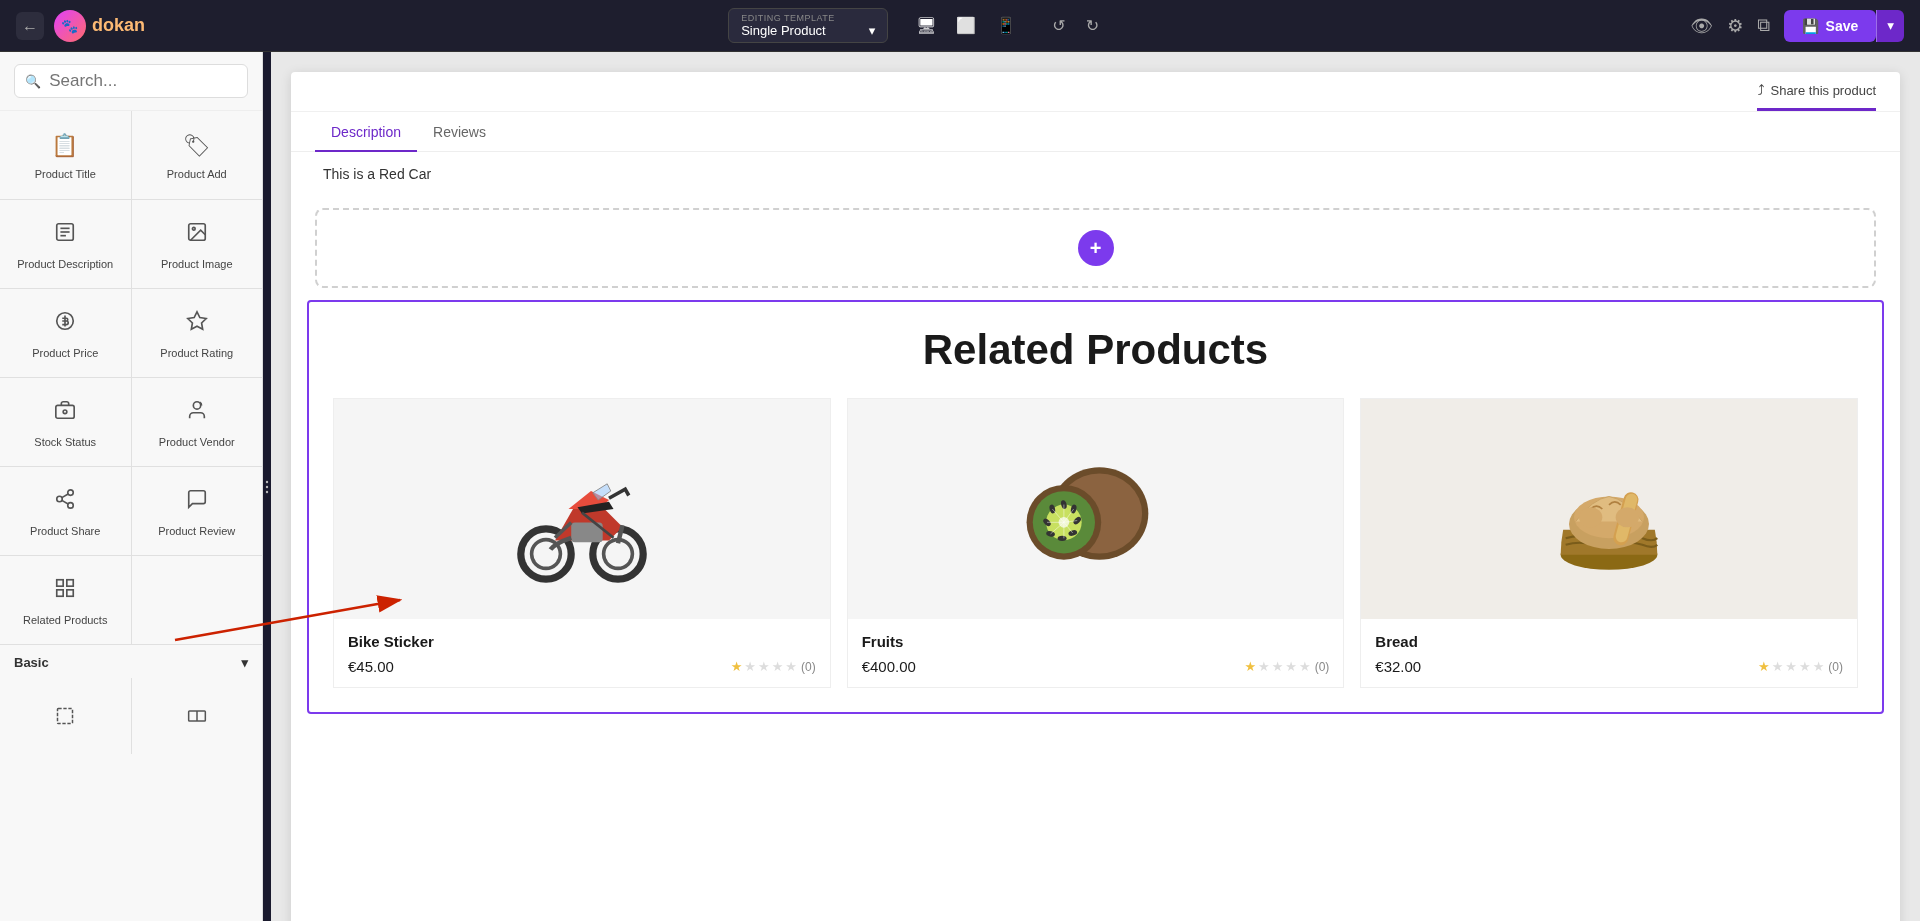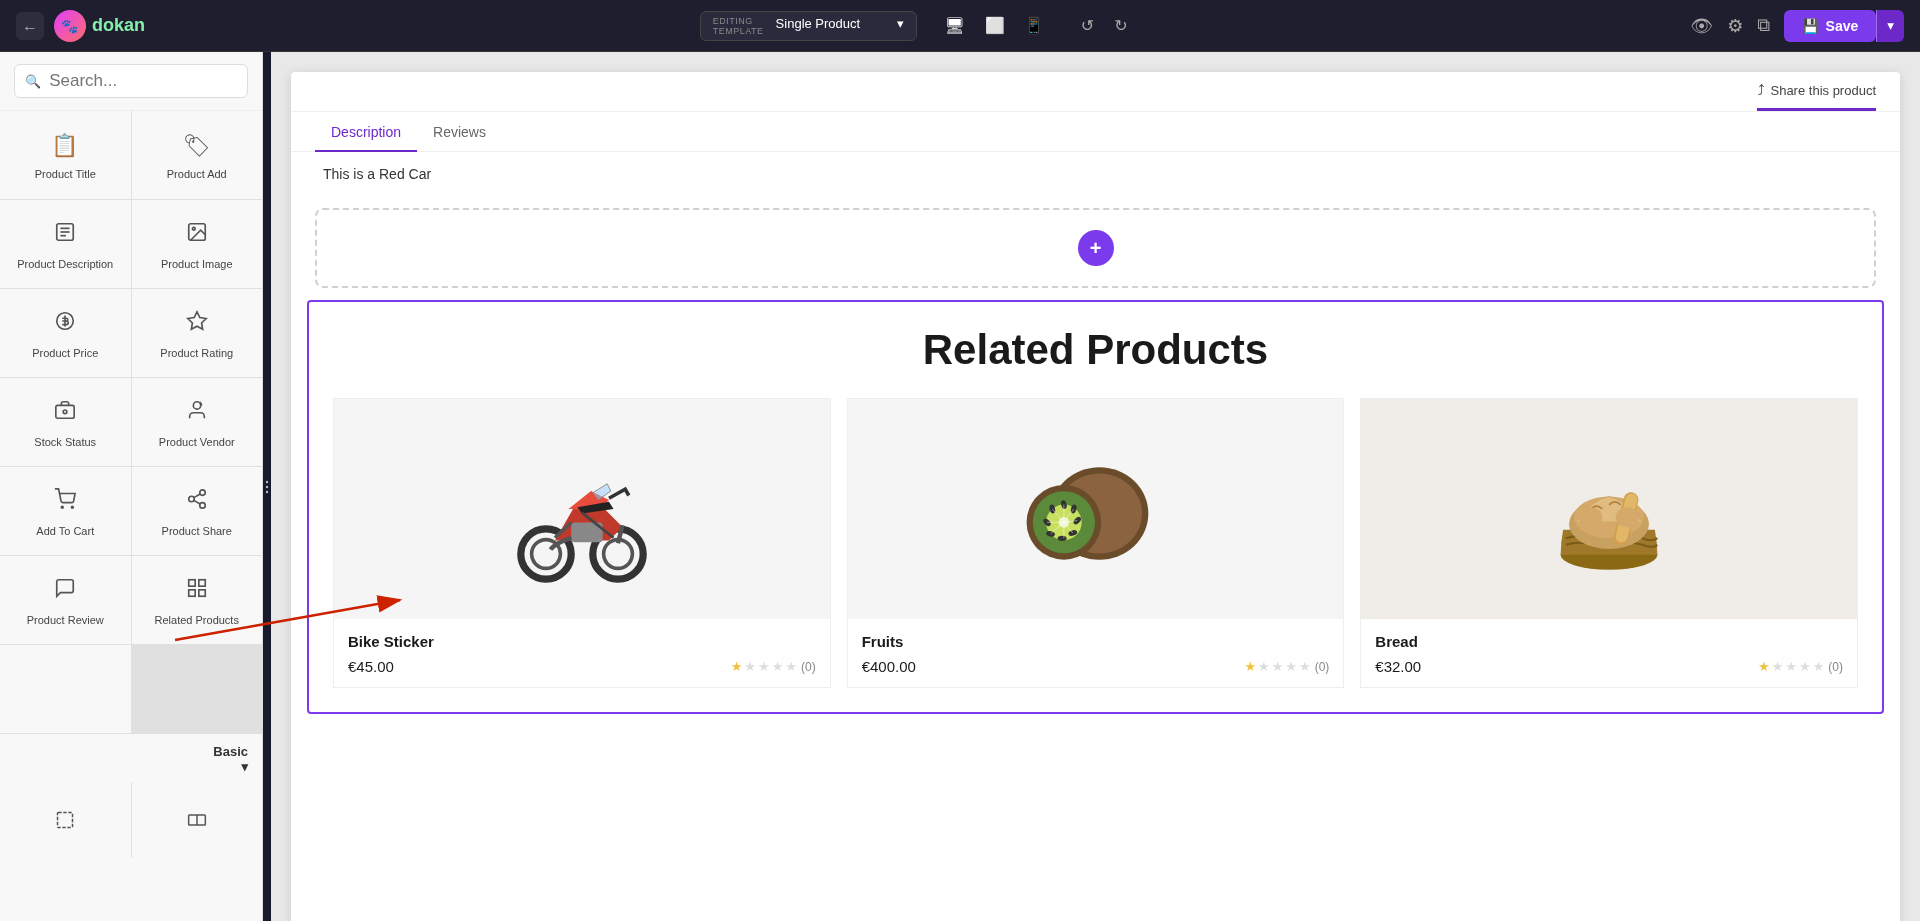--- a/index.html
+++ b/index.html
@@ -24,25 +24,25 @@
       color: #aaa; font-size: 16px;
     }
     .logo { display: flex; align-items: center; gap: 6px; }
     .logo-icon {
       width: 32px; height: 32px;
       background: linear-gradient(135deg, #e040fb, #ff6b6b);
       border-radius: 50%;
       display: flex; align-items: center; justify-content: center;
       font-size: 14px; font-weight: bold; color: white;
     }
-    .logo-text { color: #86efac; font-size: 18px; font-weight: 600; }
+    .logo-text { color: #fdba74; font-size: 18px; font-weight: 600; }
 
     .header-center { flex: 1; display: flex; justify-content: center; align-items: center; gap: 20px; }
     .editing-template-box {
-      display: flex; flex-direction: row; align-items: flex-start;
+      display: flex; flex-direction: column; align-items: flex-start;
       background: #2a2a3d; border: 1px solid #444; border-radius: 6px;
       padding: 4px 12px; cursor: pointer; min-width: 160px;
     }
     .editing-label { font-size: 9px; color: #888; text-transform: uppercase; letter-spacing: 0.5px; }
     .editing-value { color: white; font-size: 13px; display: flex; align-items: center; gap: 6px; width: 100%; justify-content: space-between; }
     .device-buttons { display: flex; gap: 4px; }
     .device-btn {
       background: transparent; border: none; color: #aaa;
       padding: 4px 8px; cursor: pointer; border-radius: 4px; font-size: 16px;
     }
@@ -113,26 +113,25 @@
       display: flex; flex-direction: column; align-items: center; justify-content: center;
       padding: 16px 8px 12px;
       cursor: pointer;
       gap: 8px;
       min-height: 88px;
     }
     .widget-icon { font-size: 22px; color: #555; }
     .widget-label { font-size: 11px; color: #444; text-align: center; line-height: 1.3; }
 
     .sidebar-section-header {
-      display: flex; align-items: flex-end; justify-content: space-between;
+      display: flex; align-items: center; justify-content: space-between;
       padding: 10px 14px 8px;
       font-size: 13px; font-weight: 600; color: #333;
       border-top: 1px solid #e0e0e0;
       cursor: pointer;
-      flex-direction: column;
     }
 
     .basic-grid {
       display: grid;
       grid-template-columns: 1fr 1fr;
       gap: 1px;
       background: #e0e0e0;
     }
     .basic-item {
       background: #f8f8f8;
@@ -391,30 +390,20 @@
         <span class="widget-icon">
           <svg width="22" height="22" viewBox="0 0 24 24" fill="none" stroke="#555" stroke-width="1.8">
             <path d="M20 21v-2a4 4 0 00-4-4H8a4 4 0 00-4 4v2"></path>
             <circle cx="12" cy="7" r="4"></circle>
             <path d="M15 3.5s2 1 2 3.5"></path>
           </svg>
         </span>
         <span class="widget-label">Product Vendor</span>
       </div>
 
-      <div class="widget-item">
-        <span class="widget-icon">
-          <svg width="22" height="22" viewBox="0 0 24 24" fill="none" stroke="#555" stroke-width="1.8">
-            <circle cx="9" cy="21" r="1"></circle>
-              <circle cx="20" cy="21" r="1"></circle>
-            <path d="M1 1h4l2.68 13.39a2 2 0 002 1.61h9.72a2 2 0 001.98-1.67L23 6H6"></path>
-          </svg>
-        </span>
-        <span class="widget-label">Add To Cart</span>
-      </div>
       <div class="widget-item">
         <span class="widget-icon">
           <svg width="22" height="22" viewBox="0 0 24 24" fill="none" stroke="#555" stroke-width="1.8">
             <circle cx="18" cy="5" r="3"></circle>
               <circle cx="6" cy="12" r="3"></circle>
               <circle cx="18" cy="19" r="3"></circle>
             <line x1="8.59" y1="13.51" x2="15.42" y2="17.49"></line>
             <line x1="15.41" y1="6.51" x2="8.59" y2="10.49"></line>
           </svg>
         </span>

